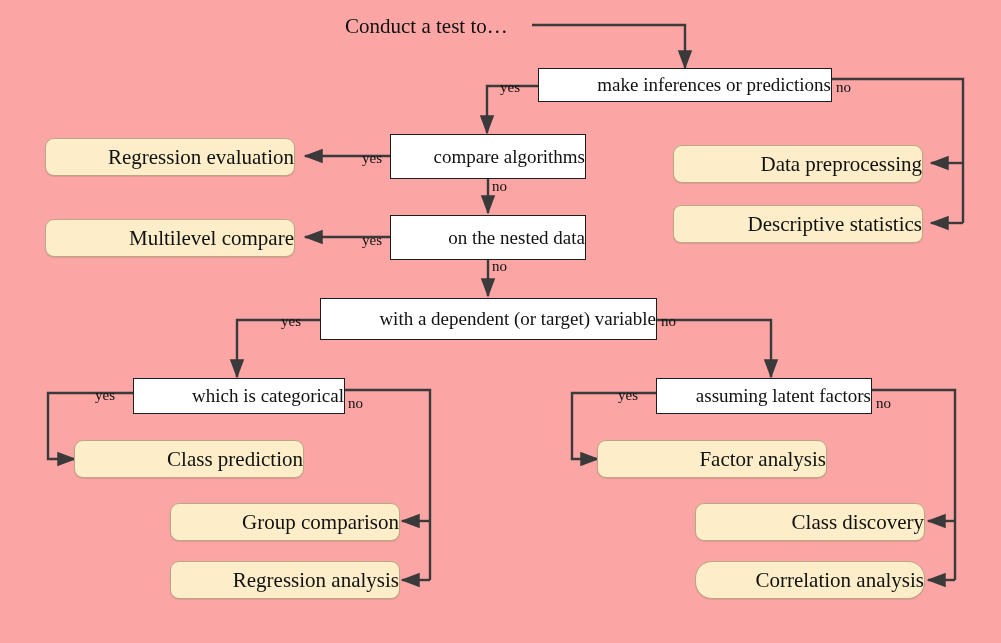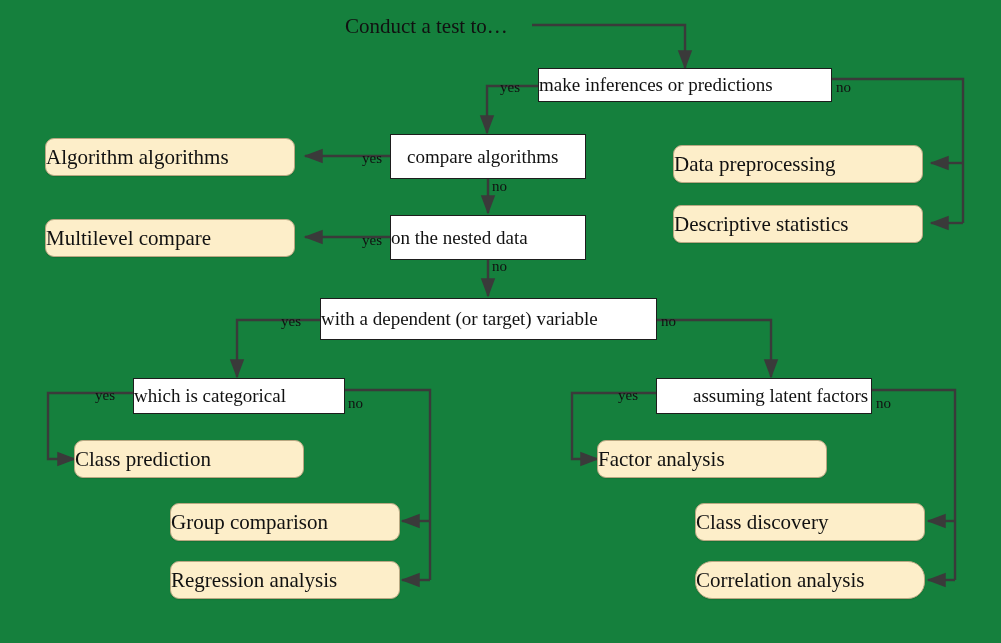--- a/index.html
+++ b/index.html
@@ -10,36 +10,36 @@
   body {
     width: 1001px;
     height: 643px;
     font-family: "Liberation Serif", "DejaVu Serif", serif;
     overflow: hidden;
   }
   #canvas {
     position: relative;
     width: 1001px;
     height: 643px;
-    background: #15803d;
+    background: #fca5a5;
   }
   svg#wires {
     position: absolute;
     left: 0;
     top: 0;
     width: 1001px;
     height: 643px;
     pointer-events: none;
   }
   .node {
     position: absolute;
     box-sizing: border-box;
     display: flex;
     align-items: center;
-    justify-content: flex-start;
+    justify-content: flex-end;
     text-align: center;
     line-height: 1.05;
     white-space: nowrap;
   }
   .decision {
     background: #ffffff;
     border: 1.6px solid #1d1d1d;
     border-radius: 0;
     font-size: 19px;
     color: #111111;
@@ -134,21 +134,21 @@
 
   <div class="node decision" style="left:133px; top:378px; width:212px; height:36px;">
     <span>which is categorical</span>
   </div>
 
   <div class="node decision" style="left:656px; top:378px; width:216px; height:36px;padding-left:36px;">
     <span>assuming latent factors</span>
   </div>
 
   <div class="node outcome" style="left:45px; top:138px; width:250px; height:38px;">
-    <span>Algorithm algorithms</span>
+    <span>Regression evaluation</span>
   </div>
 
   <div class="node outcome" style="left:45px; top:219px; width:250px; height:38px;">
     <span>Multilevel compare</span>
   </div>
 
   <div class="node outcome" style="left:673px; top:145px; width:250px; height:38px;">
     <span>Data preprocessing</span>
   </div>
 

